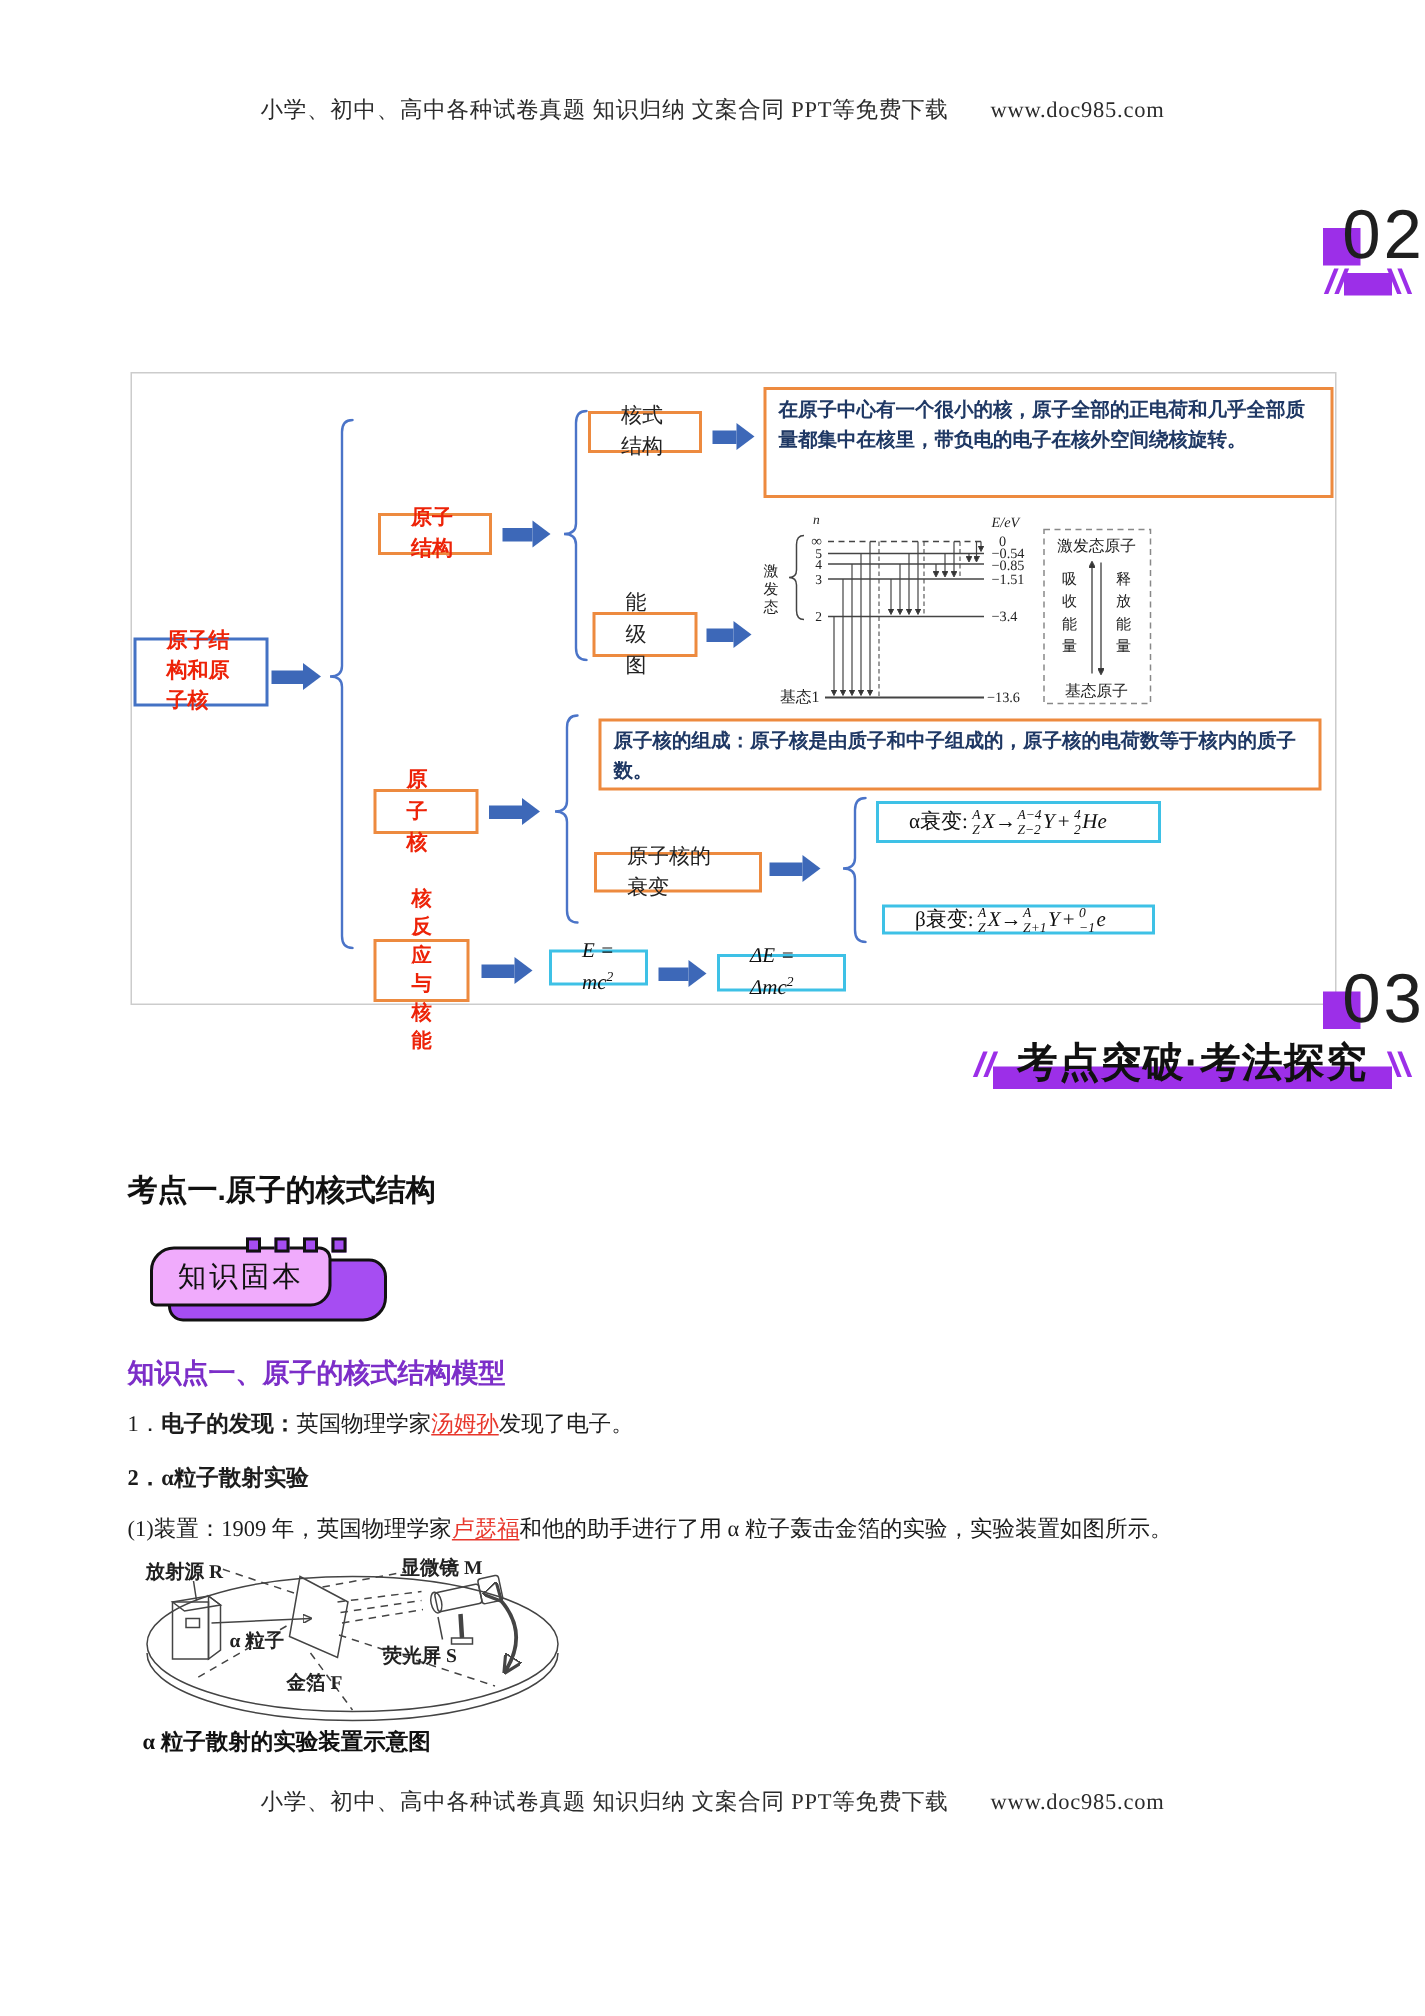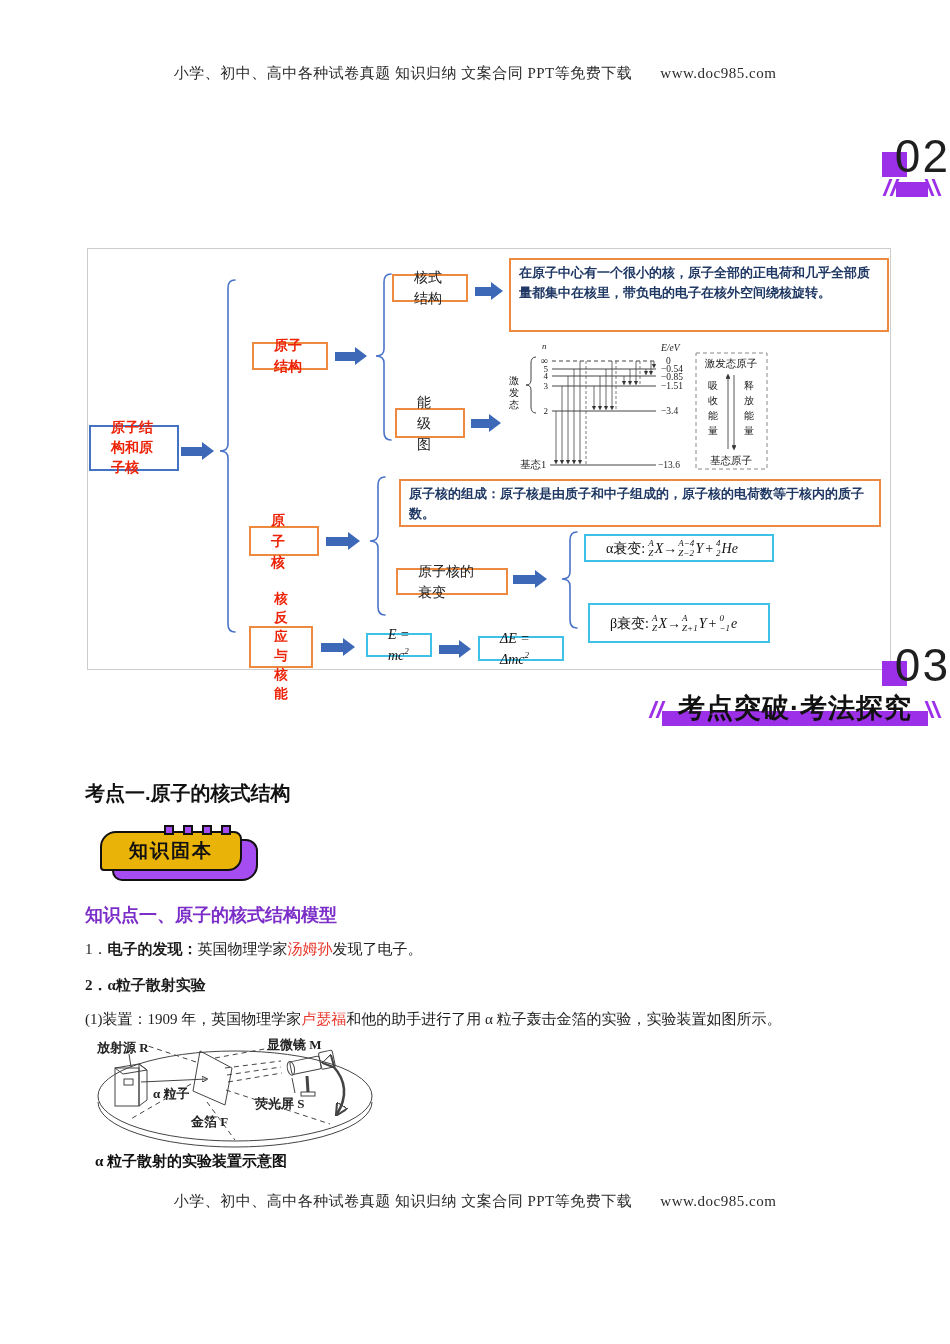--- a/index.html
+++ b/index.html
@@ -47,29 +47,29 @@
   .formula .lbl{font-style:normal;margin-right:2px}
   .stk{display:inline-flex;flex-direction:column;align-items:flex-start;font-size:9px;line-height:1.15;margin:0 1px;vertical-align:middle}
   .stk span{display:block}
   .emc{font-style:italic;font-size:13.5px;justify-content:center}
   .emc sup{font-size:9px}
   
   .h-examdot{left:85px;font-family:"Liberation Sans","DejaVu Sans",sans-serif;font-size:20px;font-weight:bold;color:#111}
   .badge{left:100px;top:831px;width:160px;height:56px}
   .badge .back{position:absolute;left:12px;top:8px;width:146px;height:42px;background:var(--c-badge);
     border:2.5px solid #111;border-radius:14px 12px 16px 10px}
-  .badge .front{position:absolute;left:0;top:0;width:142px;height:40px;background:#eab308;border:2.5px solid #111;
+  .badge .front{position:absolute;left:0;top:0;width:121px;height:40px;background:#f0abfc;border:2.5px solid #111;
     border-radius:16px 8px 14px 4px;display:flex;align-items:center;justify-content:center;z-index:2;
-    font-family:"Liberation Sans","DejaVu Sans",sans-serif;font-size:19px;font-weight:bold;color:#111;letter-spacing:2px}
+    font-family:"Liberation Sans","DejaVu Sans",sans-serif;font-size:19px;font-weight:normal;color:#111;letter-spacing:2px}
   .badge .sqs{position:absolute;top:-6px;left:64px;z-index:3;display:flex;gap:9px}
   .badge .sqs i{width:10px;height:10px;background:var(--c-badge);border:2px solid #111;display:block}
   .kp-heading{left:85px;font-family:"Liberation Sans","DejaVu Sans",sans-serif;font-size:18px;font-weight:bold;color:var(--c-hpurple)}
   .para{left:85px;width:790px;font-size:15px;color:#1c1c1c}
   .para b{font-family:inherit}
-  .redlink{color:var(--c-link);text-underline-offset:2px}
+  .redlink{color:var(--c-link);text-decoration:underline;text-underline-offset:2px}
   
   .figwrap{left:95px;top:1038px;width:290px;height:112px}
   .figcaption{left:95px;top:1152px;width:290px;font-size:15px;font-weight:600;color:#111}
   svg text{font-family:"Liberation Serif","DejaVu Serif",serif;fill:#222}
   .elevel line,.elevel path{stroke:#444}
   .fig line,.fig path,.fig ellipse,.fig rect,.fig polygon{stroke:#444;fill:none}
 </style>
 </head>
 <body>
 
@@ -223,21 +223,21 @@
       </span>
     <span>Y</span>
     <span style="font-style:normal;margin:0 2px">+</span>
     <span class="stk">
         <span>4</span>
         <span>2</span>
       </span>
     <span>He</span>
   </div>
 
-  <div class="node nb-cyan formula" style="left:500px;top:354px;width:182px;height:40px">
+  <div class="node nb-cyan formula" style="left:500px;top:354px;width:182px;height:20px">
     <span class="lbl">β衰变:</span>
     <span class="stk">
         <span>A</span>
         <span>Z</span>
       </span>
     <span>X</span>
     <span style="font-style:normal">→</span>
     <span class="stk">
         <span>A</span>
         <span>Z+1</span>

